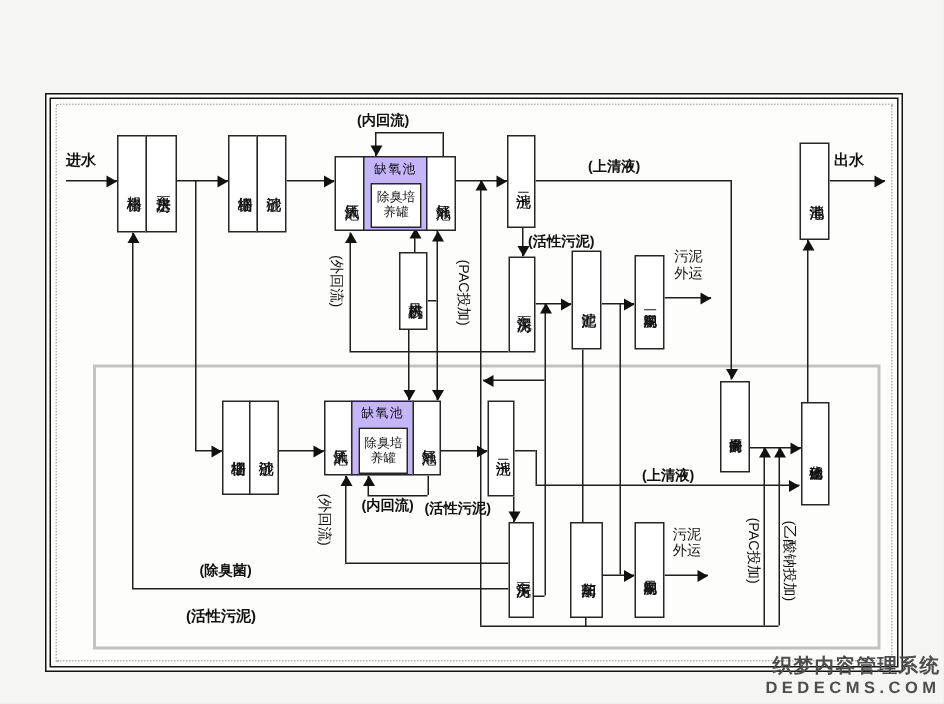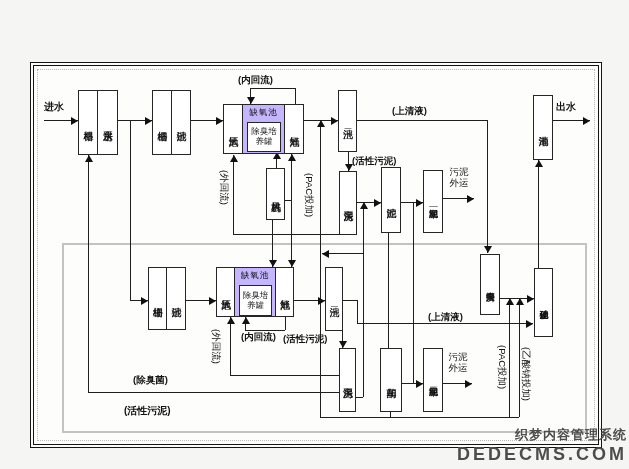--- a/index.html
+++ b/index.html
@@ -29,21 +29,21 @@
   .anoxic .inner{position:absolute;background:#fff;border:1px solid #262626;box-sizing:border-box;
                  display:flex;align-items:center;justify-content:center;text-align:center;
                  font-size:8.5px;line-height:1.15;}
   .lab{position:absolute;font-size:10px;white-space:nowrap;z-index:5;color:#111;font-weight:bold;}
   .lab.s{font-size:9.5px;}
   .lab2{position:absolute;width:26px;font-size:9.5px;line-height:1.2;text-align:center;z-index:5;color:#111;}
   .rot{position:absolute;transform:rotate(90deg);transform-origin:0 0;white-space:nowrap;
        font-size:9.5px;z-index:5;color:#111;}
   .watermark{position:absolute;right:2px;bottom:4px;text-align:right;z-index:9;color:#4d4d4d;}
   .watermark .w1{font-size:13px;font-weight:bold;letter-spacing:1px;text-align:right;}
-  .watermark .w2{font-size:18px;font-weight:bold;letter-spacing:3px;font-family:"Liberation Sans",sans-serif;margin-left:28px;}
+  .watermark .w2{font-size:11px;font-weight:bold;letter-spacing:3px;font-family:"Liberation Sans",sans-serif;margin-left:28px;}
 </style>
 </head>
 <body>
 
 <div class="page">
 
 
   <div class="frame">
     <div class="frame-inner"></div>
   </div>

